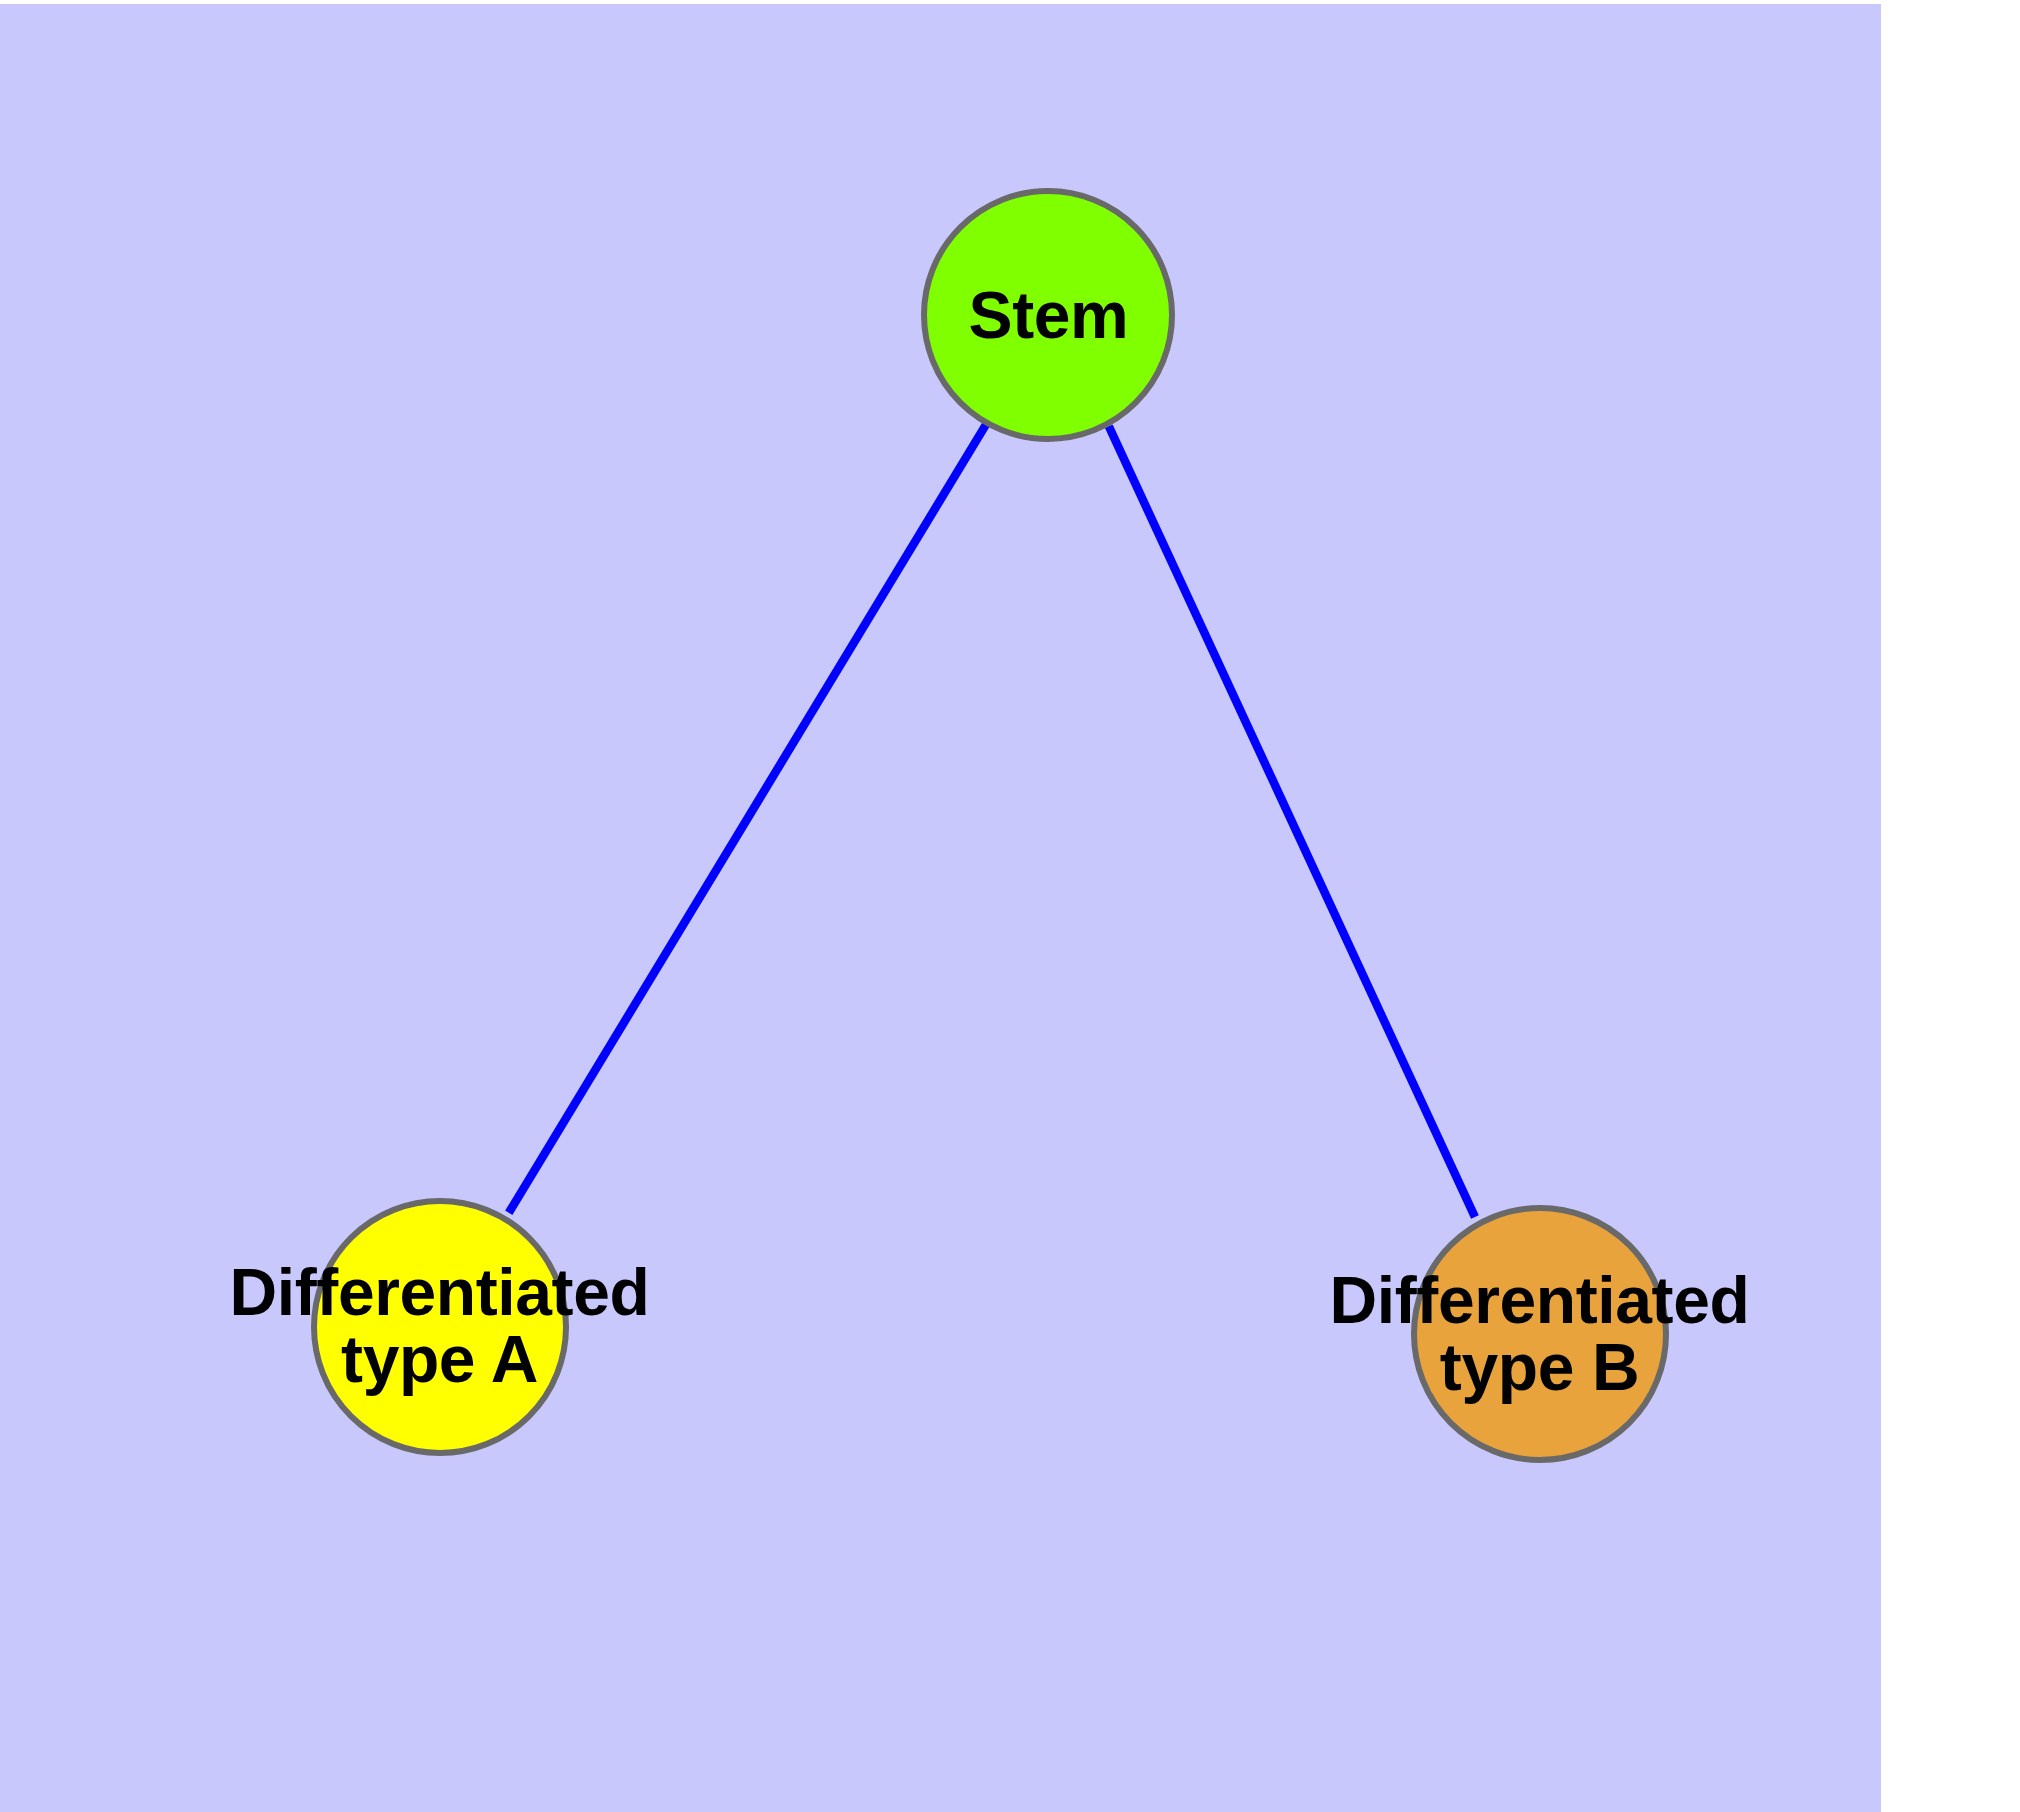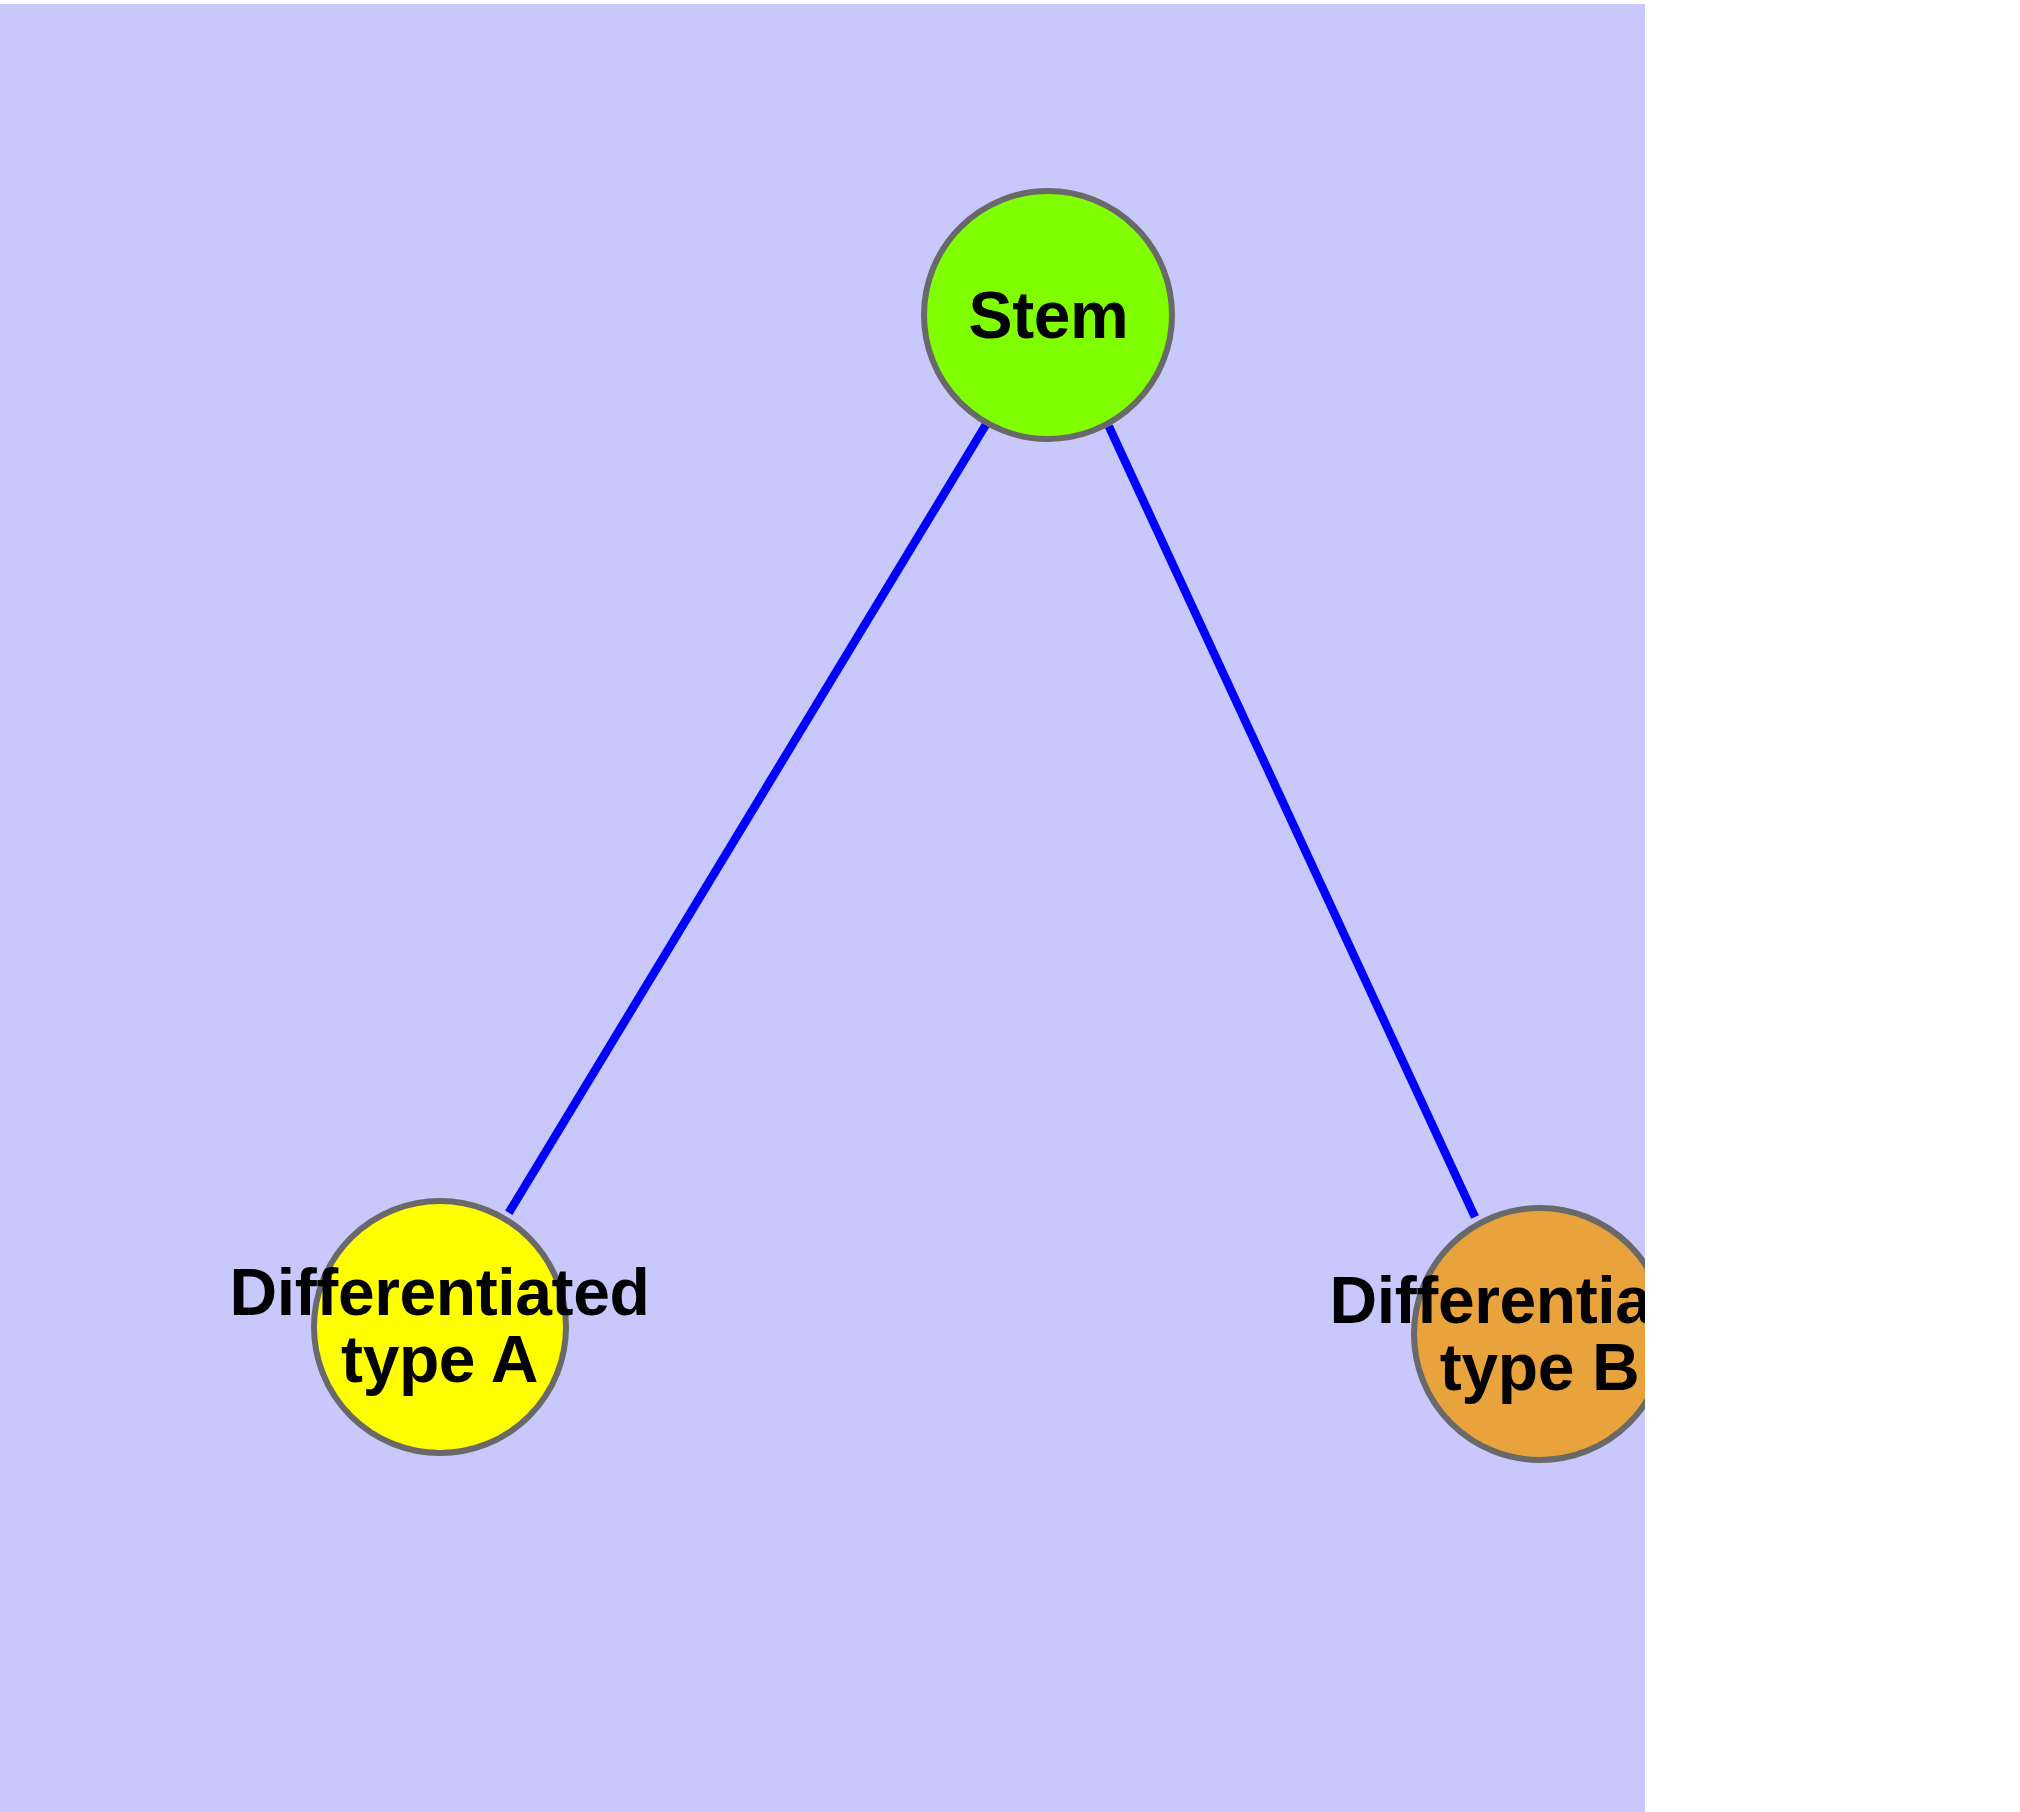--- a/index.html
+++ b/index.html
@@ -3,21 +3,21 @@
 <meta charset="utf-8">
 <title>Cell Differentiation Graph</title>
 <style>
   html, body {
     margin: 0;
     padding: 0;
     background: #ffffff;
   }
   #canvas {
     position: relative;
-    width: 1645px;
+    width: 1881px;
     height: 1812px;
     background: #c8c8fc;
     overflow: hidden;
     font-family: "Liberation Sans", sans-serif;
   }
   
   #top-strip {
     position: absolute;
     left: 0;
     top: 0;

